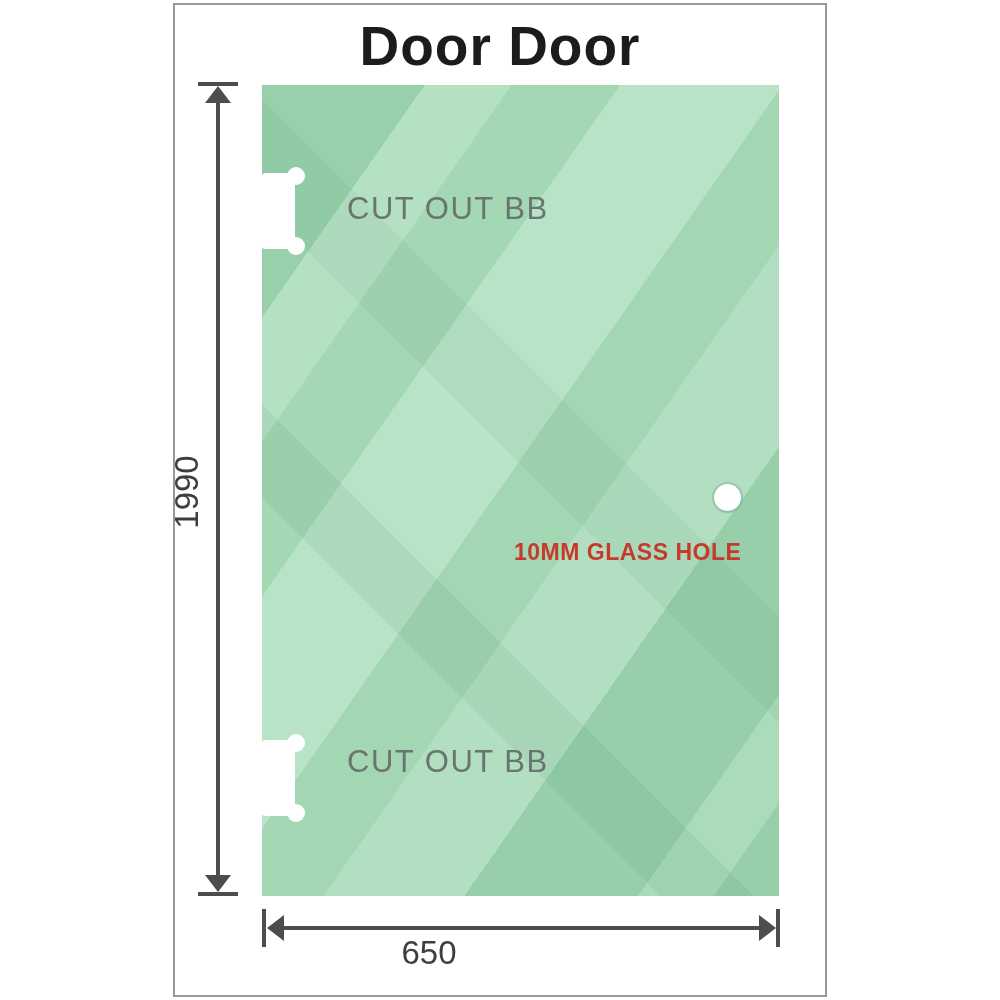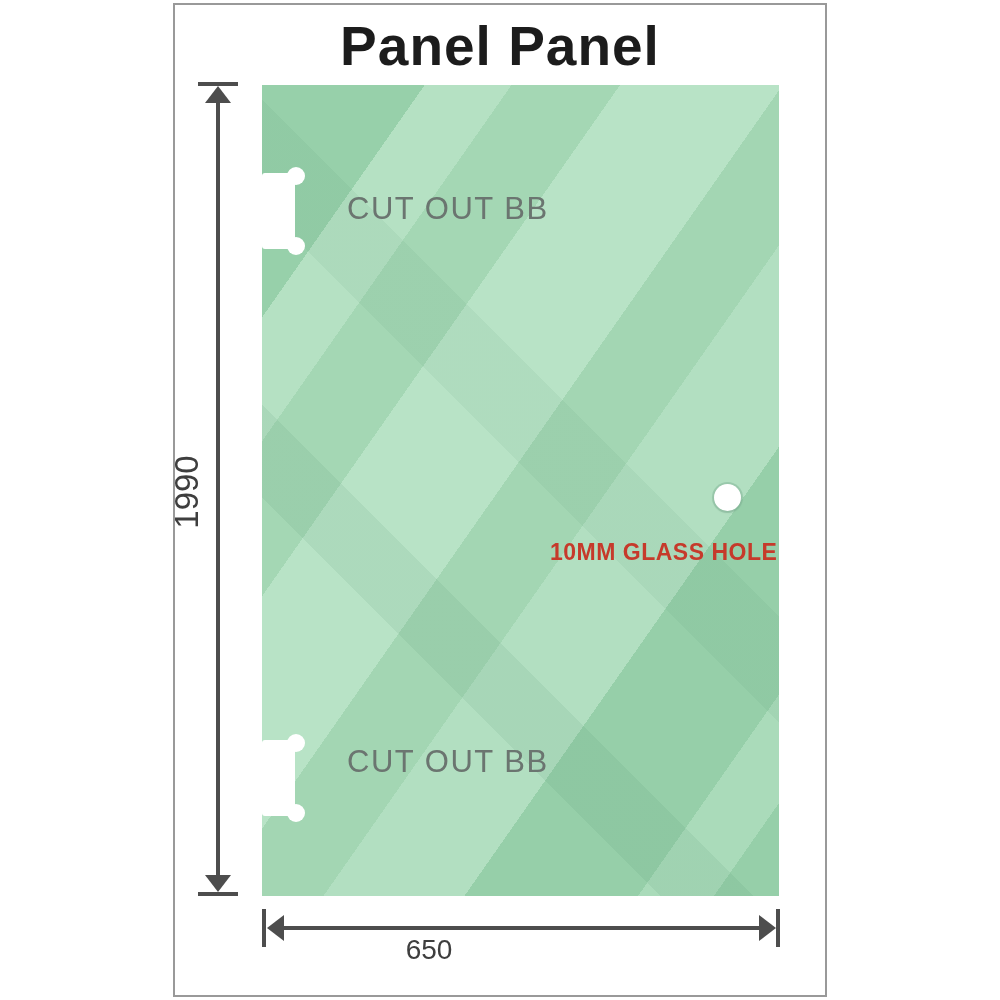--- a/index.html
+++ b/index.html
@@ -35,21 +35,21 @@
     position:absolute;font-size:31px;letter-spacing:1.5px;color:#6b7570;white-space:nowrap;text-align:right;
   }
   .cutout-label-top{left:347px;top:191px;}
   .cutout-label-bottom{left:347px;top:744px;}
   .hole{
     position:absolute;left:714px;top:484px;width:27px;height:27px;border-radius:50%;
     background:#ffffff;box-shadow:0 0 0 2px rgba(126,178,148,0.45), 0 1px 3px rgba(0,0,0,0.15);
   }
   .hole-label{
     position:absolute;left:514px;top:539px;font-size:23px;font-weight:bold;
-    letter-spacing:0.5px;color:#c63a2b;white-space:nowrap;margin-left:36px;
+    letter-spacing:0.5px;color:#c63a2b;white-space:nowrap;
   }
   
   .dim-line-v{position:absolute;left:216px;top:96px;width:4px;height:790px;background:#4d4d4d;}
   .cap-h{position:absolute;width:40px;height:4px;background:#4d4d4d;left:198px;}
   .cap-top{top:82px;} .cap-bottom{top:892px;}
   .arrow-up{
     position:absolute;left:205px;top:86px;width:0;height:0;
     border-left:13px solid transparent;border-right:13px solid transparent;
     border-bottom:17px solid #4d4d4d;
   }
@@ -70,31 +70,31 @@
     border-top:13px solid transparent;border-bottom:13px solid transparent;
     border-right:17px solid #4d4d4d;
   }
   .arrow-right{
     position:absolute;left:759px;top:915px;width:0;height:0;
     border-top:13px solid transparent;border-bottom:13px solid transparent;
     border-left:17px solid #4d4d4d;
   }
   .dim-label-h{
     position:absolute;left:379px;top:934px;width:100px;text-align:center;
-    font-size:28px;color:#3e3e3e;
+    font-size:33px;color:#3e3e3e;
   }
 </style>
 </head>
 <body>
 
 <div class="stage">
 
   <div class="frame"></div>
 
-  <div class="title">Panel Panel</div>
+  <div class="title">Door Door</div>
 
   <div class="glass"></div>
 
   <div class="cutout cutout-top">
     <svg width="48" height="92" viewBox="0 0 48 92" xmlns="http://www.w3.org/2000/svg">
       <rect x="0" y="8" width="33" height="76" rx="3" fill="#ffffff"></rect>
       <circle cx="34" cy="11" r="9" fill="#ffffff"></circle>
       <circle cx="34" cy="81" r="9" fill="#ffffff"></circle>
     </svg>
   </div>

